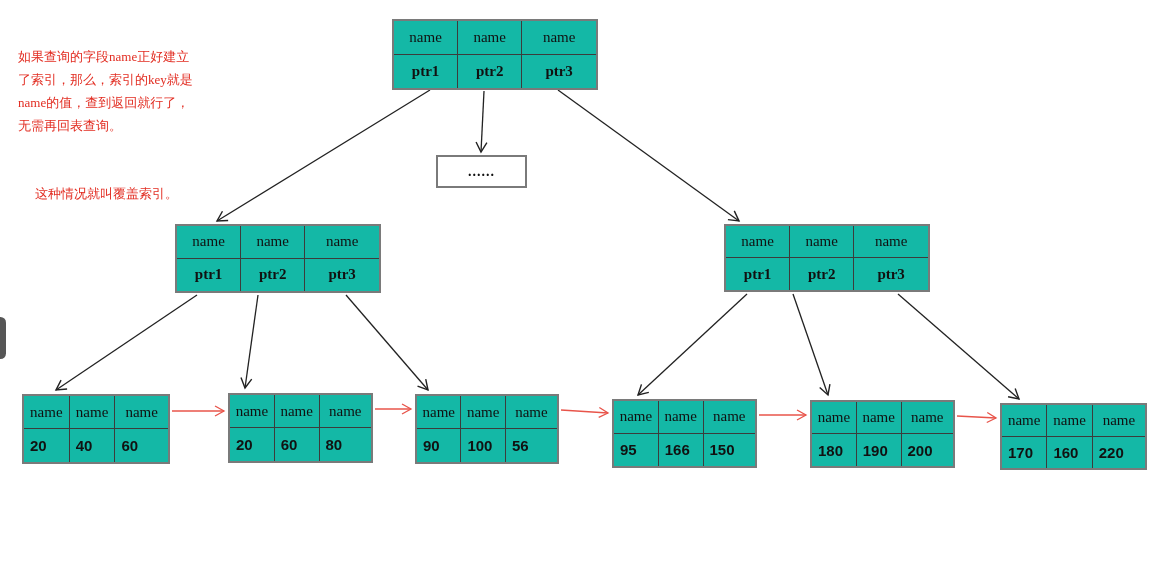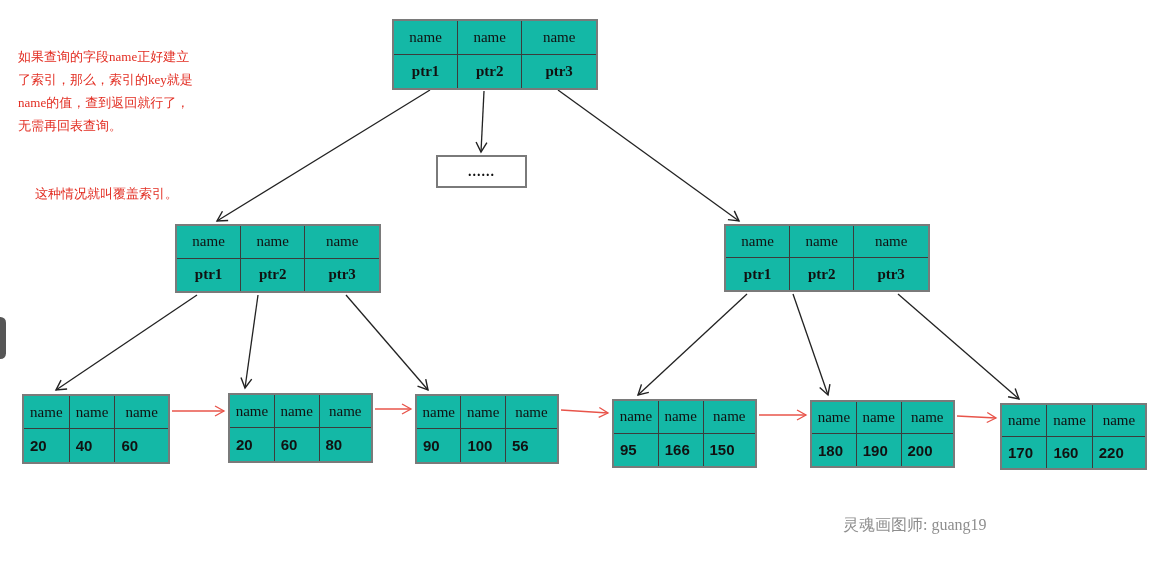--- a/index.html
+++ b/index.html
@@ -199,17 +199,16 @@
 
   <div class="node leaf" style="left:1000px;top:403px;width:147px;height:67px;">
     <div class="c cb cr">name</div>
     <div class="c cb cr">name</div>
     <div class="c cb">name</div>
     <div class="c v cr">170</div>
     <div class="c v cr">160</div>
     <div class="c v">220</div>
   </div>
 
-  <div class="watermark" style="left:843px;top:515px;">灵魂画图师:  guang19</div>
 
   <div class="scroll-thumb"></div>
 
 </div>
 
 </body></html>

